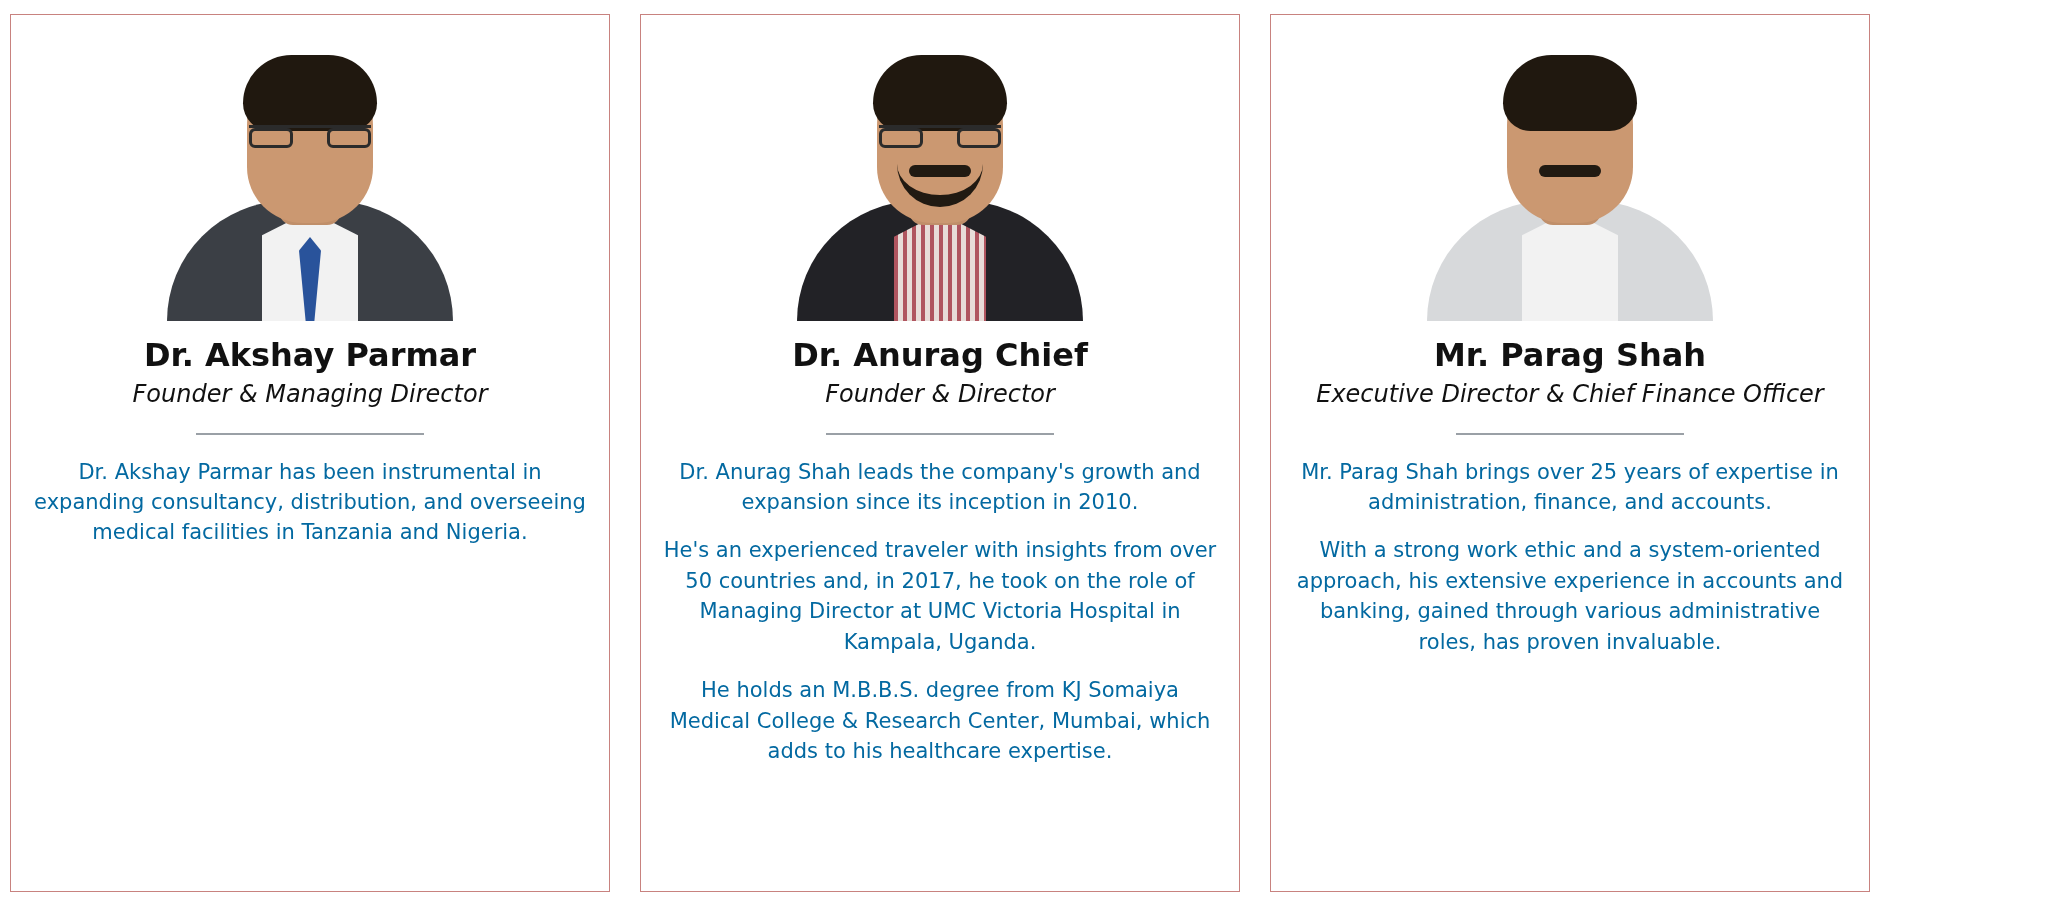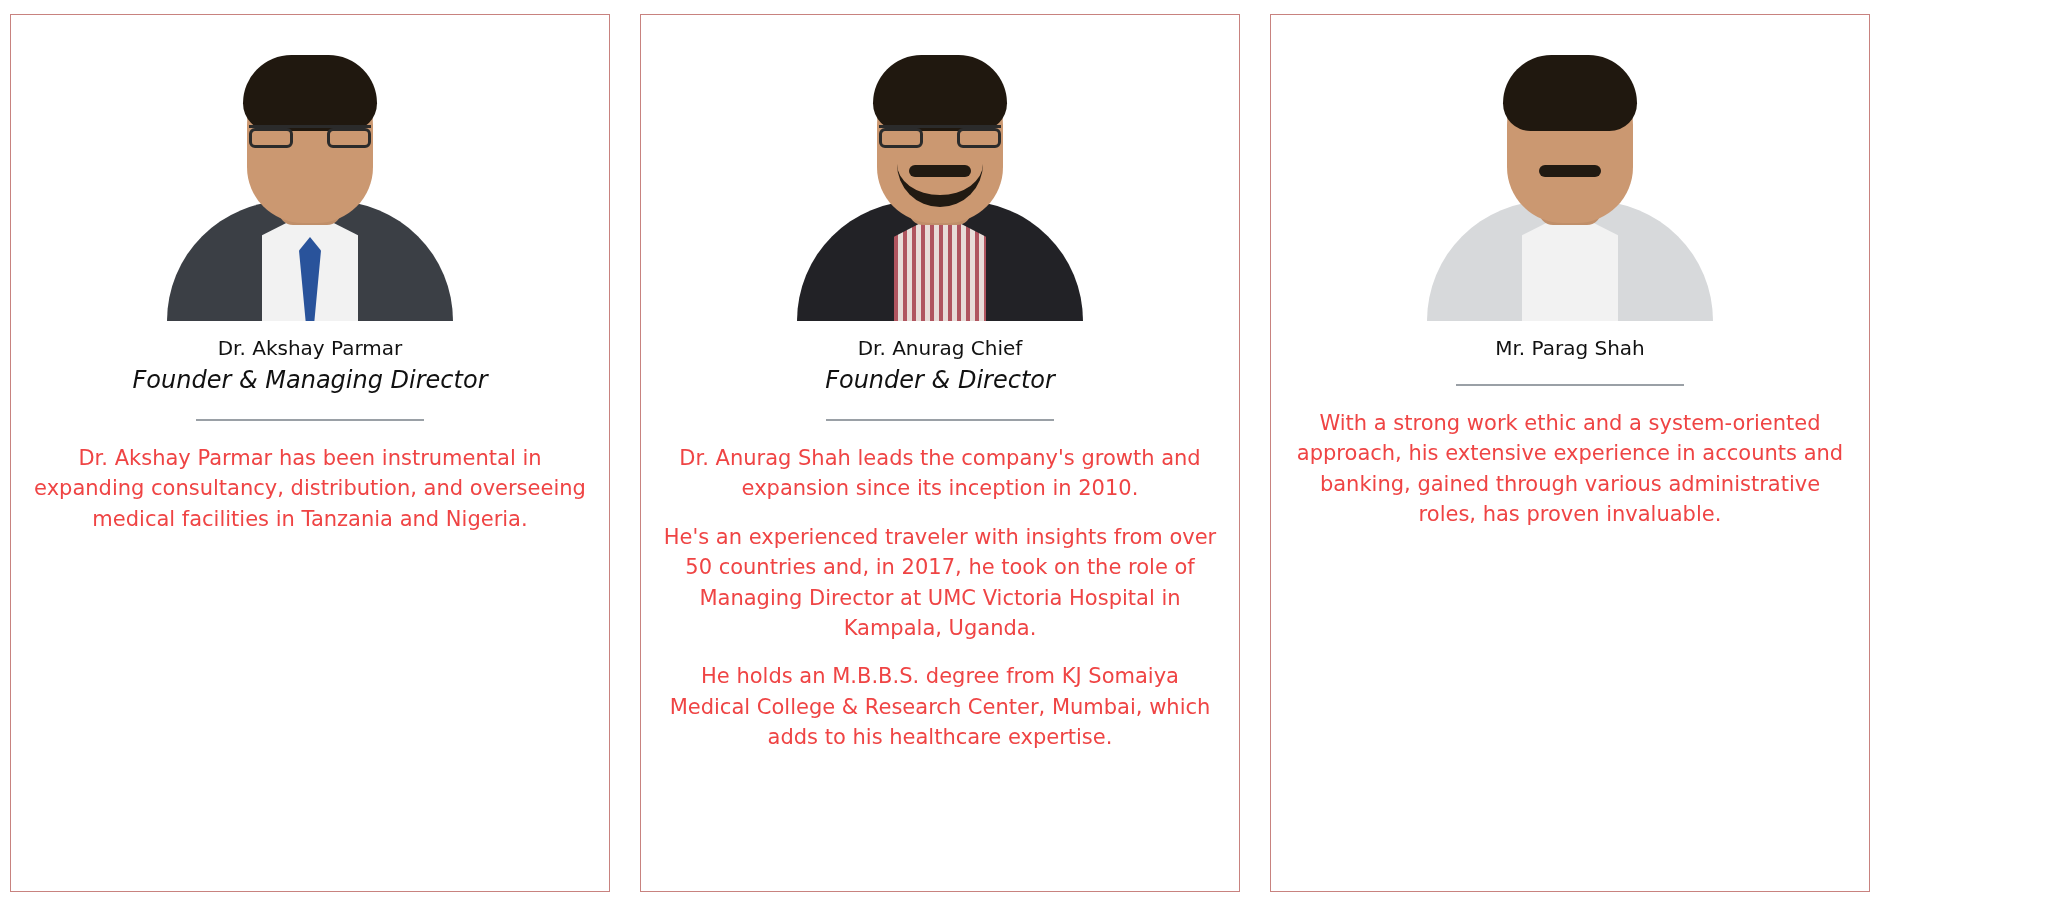--- a/index.html
+++ b/index.html
@@ -162,22 +162,22 @@
     bottom: 0;
     transform: translateX(-50%);
     width: 92px;
     height: 108px;
     background: repeating-linear-gradient(90deg,#b0555f 0 4px,#e8dcd8 4px 9px);
     clip-path: polygon(50% 0%, 100% 22%, 100% 100%, 0% 100%, 0% 22%);
   }
 
   .person-name {
     font-family: "DejaVu Sans", sans-serif;
-    font-weight: normal;
-    font-size: 20px;
+    font-weight: bold;
+    font-size: 32px;
     line-height: 1.15;
     text-align: center;
     margin-top: 16px;
     color: #111111;
   }
   .person-role {
     font-family: "DejaVu Sans", sans-serif;
     font-style: italic;
     font-size: 24px;
     line-height: 1.2;
@@ -193,21 +193,21 @@
     margin: 24px auto 22px auto;
   }
   .bio {
     width: 100%;
     text-align: center;
   }
   .bio p {
     margin: 0 0 18px 0;
     font-size: 21px;
     line-height: 1.45;
-    color: #ef4444;
+    color: #0369a1;
   }
   .bio p:last-child { margin-bottom: 0; }
 </style>
 </head>
 <body>
 
 <div class="team-grid">
 
   <div class="profile-card">
     <div class="photo-wrap">
@@ -257,19 +257,21 @@
       <div class="portrait suit-light">
         <div class="shoulders"></div>
         <div class="shirt"></div>
         <div class="neck"></div>
         <div class="head"></div>
         <div class="hair"></div>
         <div class="mustache"></div>
       </div>
     </div>
     <div class="person-name">Mr. Parag Shah</div>
+    <div class="person-role">Executive Director &amp; Chief Finance Officer</div>
     <div class="divider"></div>
     <div class="bio">
+      <p>Mr. Parag Shah brings over 25 years of expertise in administration, finance, and accounts.</p>
       <p>With a strong work ethic and a system-oriented approach, his extensive experience in accounts and banking, gained through various administrative roles, has proven invaluable.</p>
     </div>
   </div>
 
 </div>
 
 </body></html>

